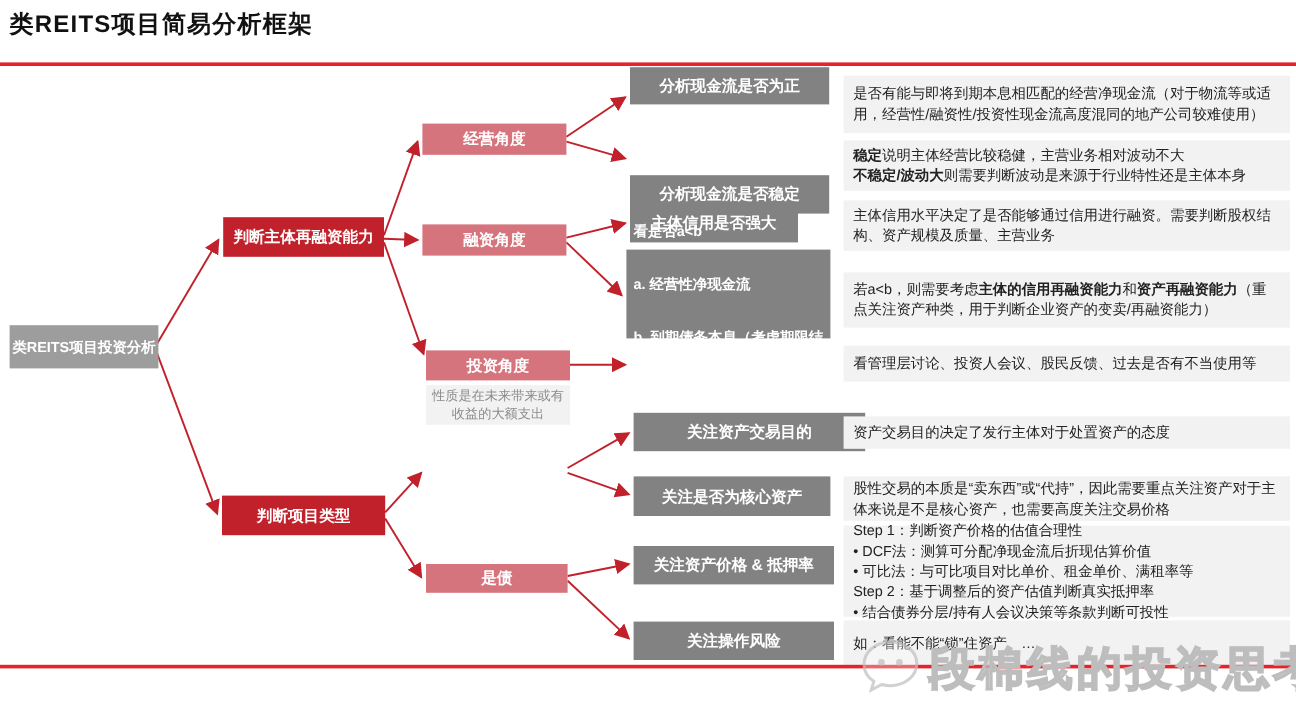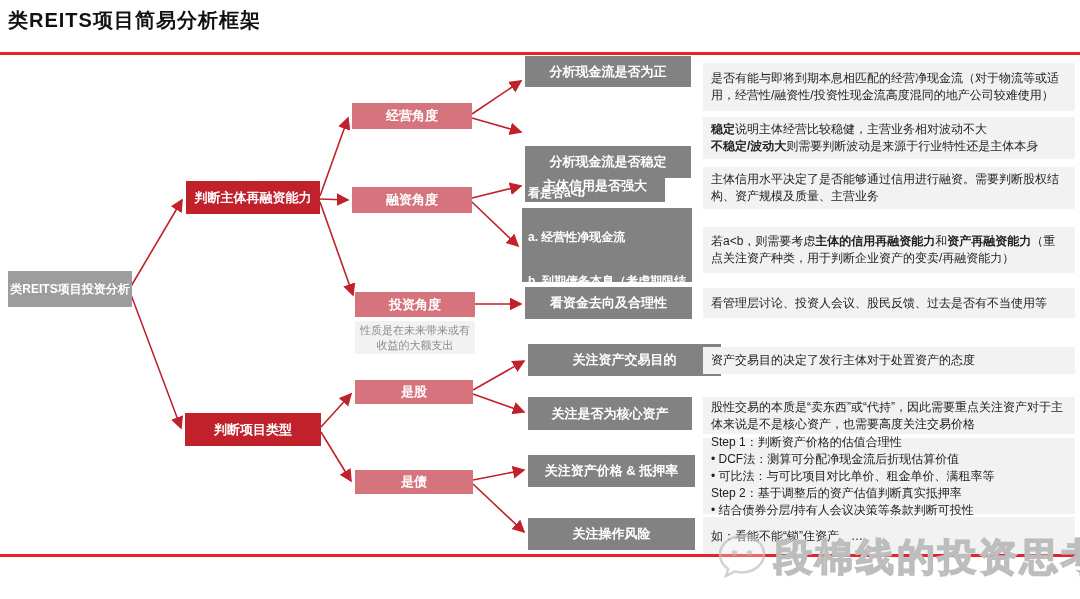--- a/index.html
+++ b/index.html
@@ -74,39 +74,35 @@
   <div class="node branch" style="left:186px;top:181px;width:134px;height:33px;">判断主体再融资能力</div>
   <div class="node branch" style="left:185px;top:413px;width:136px;height:33px;">判断项目类型</div>
 
   <div class="node angle" style="left:352px;top:103px;width:120px;height:26px;">经营角度</div>
   <div class="node angle" style="left:352px;top:187px;width:120px;height:26px;">融资角度</div>
   <div class="node angle" style="left:355px;top:292px;width:120px;height:25px;">投资角度</div>
   <div class="note" style="left:355px;top:321px;width:120px;height:33px;">
       <div><span>性质是在未来带来或有</span></div>
       <div><span>收益的大额支出</span></div>
     </div>
-  <div class="node angle" style="left:355px;top:380px;width:118px;height:24px;">是股</div>
   <div class="node angle" style="left:355px;top:470px;width:118px;height:24px;">是债</div>
 
   <div class="node leaf" style="left:525px;top:56px;width:166px;height:31px;">
       <div><span>分析现金流是否为正</span></div>
     </div>
   <div class="node leaf" style="left:525px;top:117px;width:166px;height:32px;margin-top:29px;">
       <div><span>分析现金流是否稳定</span></div>
     </div>
   <div class="node leaf" style="left:525px;top:170px;width:140px;height:32px;">
       <div><span>主体信用是否强大</span></div>
     </div>
   <div class="node leaf leaf-multi" style="left:522px;top:208px;width:170px;height:74px;">
       <div><span>看是否</span><span class="b">a&lt;b</span></div>
       <div><span>a. 经营性净现金流</span></div>
       <div><span>b. 到期债务本息（考虑期限结构）</span></div>
-    </div>
-  <div class="node leaf" style="left:525px;top:287px;width:167px;height:32px;">
-      <div><span>看资金去向及合理性</span></div>
     </div>
   <div class="node leaf" style="left:528px;top:344px;width:193px;height:32px;">
       <div><span>关注资产交易目的</span></div>
     </div>
   <div class="node leaf" style="left:528px;top:397px;width:164px;height:33px;">
       <div><span>关注是否为核心资产</span></div>
     </div>
   <div class="node leaf" style="left:528px;top:455px;width:167px;height:32px;">
       <div><span>关注资产价格 &amp; 抵押率</span></div>
     </div>

